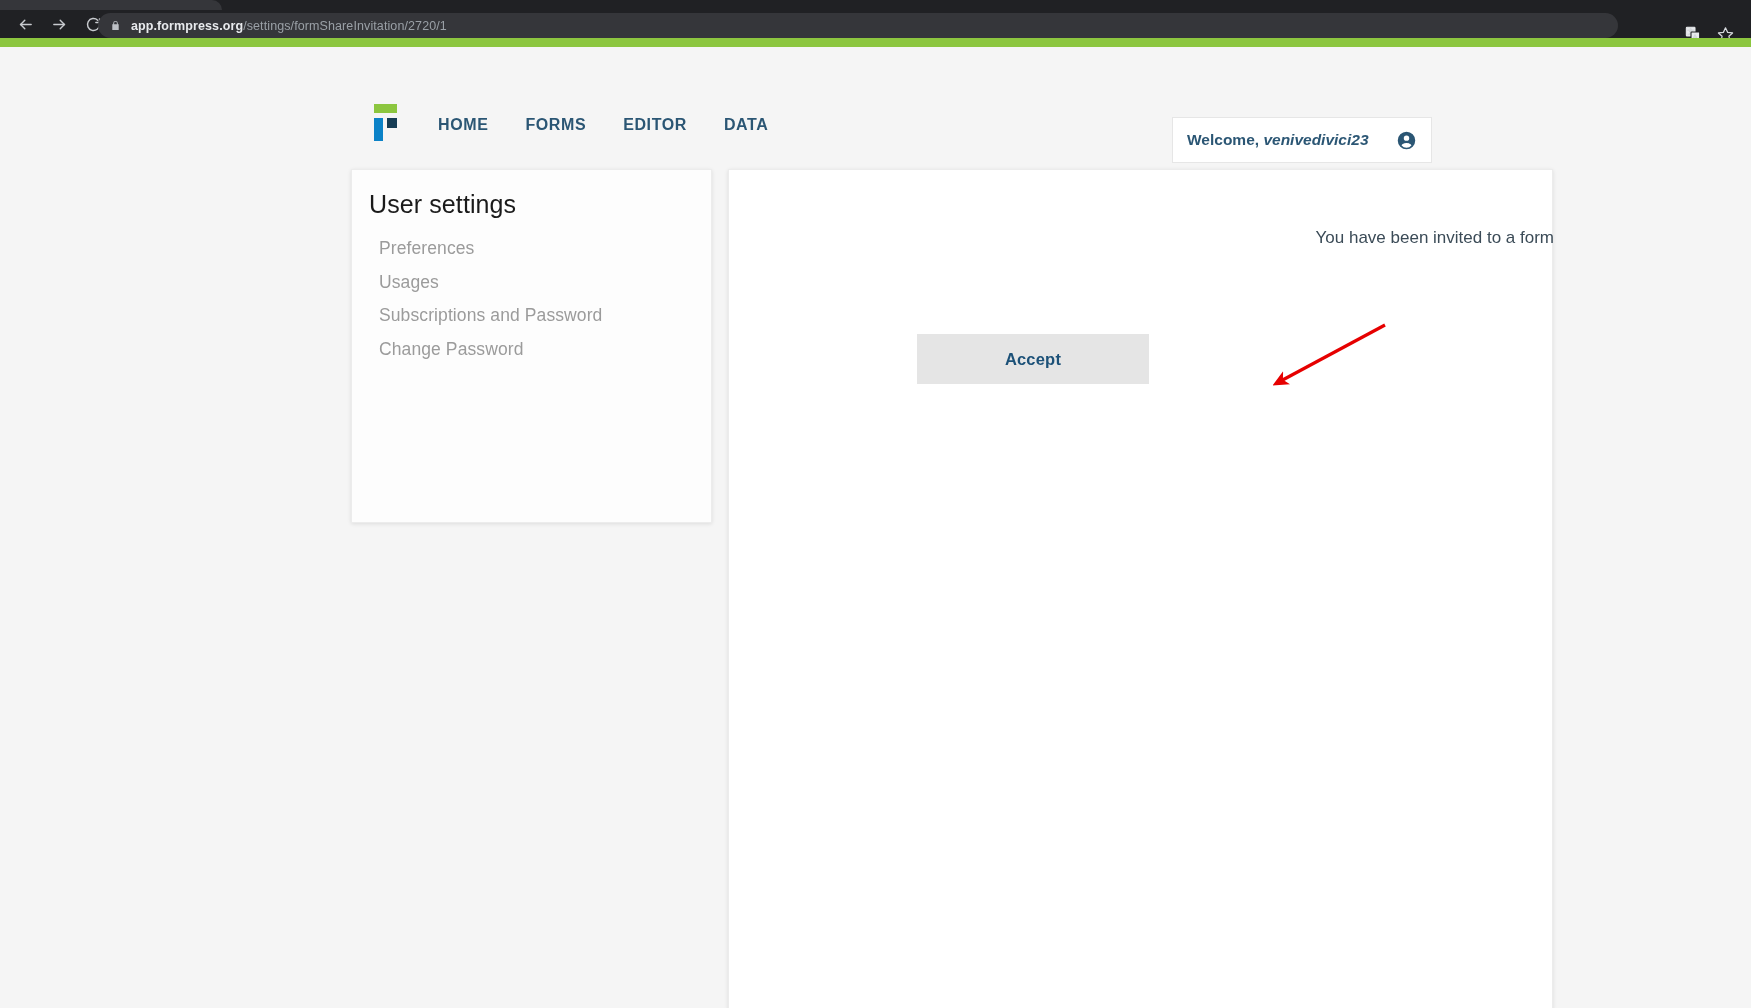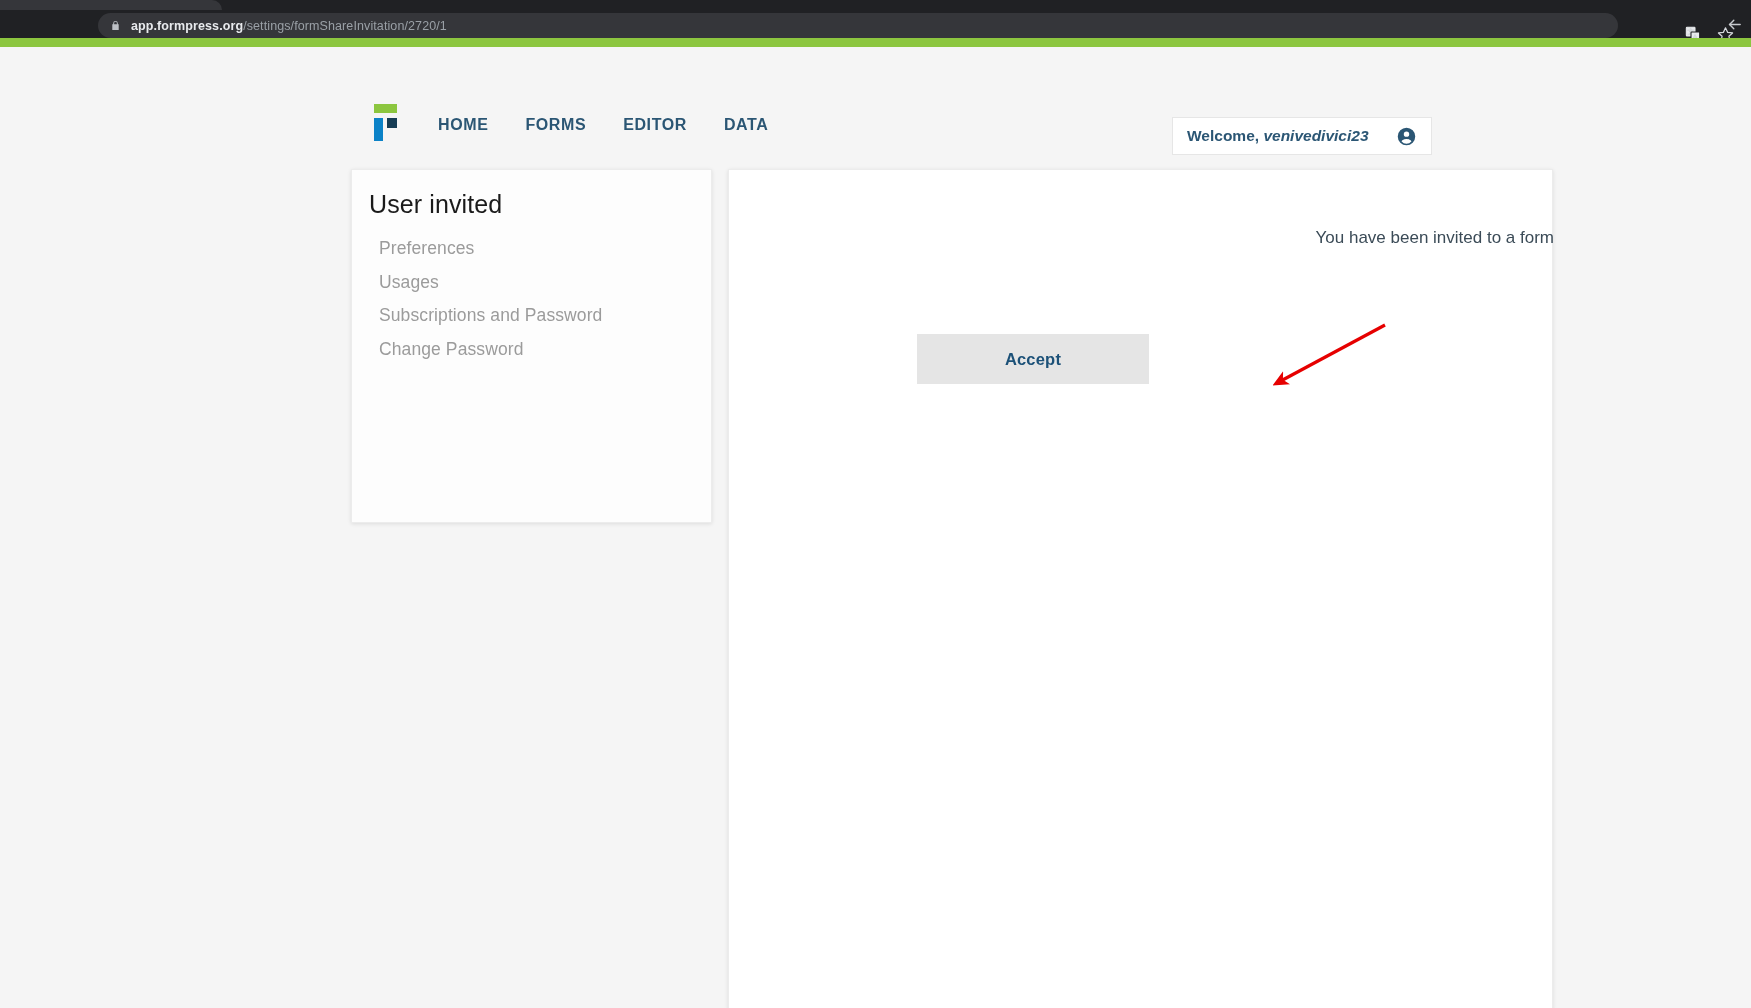--- a/index.html
+++ b/index.html
@@ -34,22 +34,21 @@
     background: #35363a;
     border-top-right-radius: 10px;
   }
   .toolbar {
     position: absolute;
     left: 0; top: 10px;
     width: 1751px;
     height: 28px;
     background: #202124;
     display: flex;
-    align-items: flex-end;
-    flex-direction: column;
+    align-items: flex-start;
   }
   .nav-btn {
     width: 34px; height: 28px;
     display: flex; align-items: center; justify-content: center;
     color: #c8cbcf;
     flex: 0 0 auto;
   }
   .nav-btn:first-child { margin-left: 8px; }
   .nav-btn svg { display: block; }
 
@@ -143,21 +142,21 @@
     font-weight: bold;
     color: #2b5674;
     letter-spacing: 0.6px;
     text-decoration: none;
     white-space: nowrap;
   }
 
   .welcome-box {
     position: absolute;
     left: 1172px; top: 70px;
-    width: 260px; height: 38px;
+    width: 260px; height: 46px;
     background: #ffffff;
     border: 1px solid #e6e6e6;
     display: flex;
     align-items: center;
     padding: 0 14px;
     gap: 27px;
   }
   .welcome-box .welcome-text {
     font-size: 15.5px;
     color: #2b5674;
@@ -318,21 +317,21 @@
       <span class="welcome-text"><span>Welcome,</span> <em>venivedivici23</em></span>
       <span class="avatar-icon">
         <svg width="21" height="21" viewBox="0 0 24 24" fill="currentColor">
           <path d="M12 2a10 10 0 1 0 0 20 10 10 0 0 0 0-20zm0 4.2a3.1 3.1 0 1 1 0 6.2 3.1 3.1 0 0 1 0-6.2zm0 14.1a7.3 7.3 0 0 1-5.6-2.6c.1-1.8 3.7-2.8 5.6-2.8 1.9 0 5.5 1 5.6 2.8A7.3 7.3 0 0 1 12 20.3z"></path>
         </svg>
       </span>
     </div>
   </div>
 
   <div class="settings-card">
-    <h1>User invited</h1>
+    <h1>User settings</h1>
     <div class="settings-menu">
       <a href="#">Preferences</a>
       <a href="#">Usages</a>
       <a href="#">Subscriptions and Password</a>
       <a href="#">Change Password</a>
     </div>
   </div>
 
   <div class="content-card">
     <div class="invite-title">You have been invited to a form</div>

